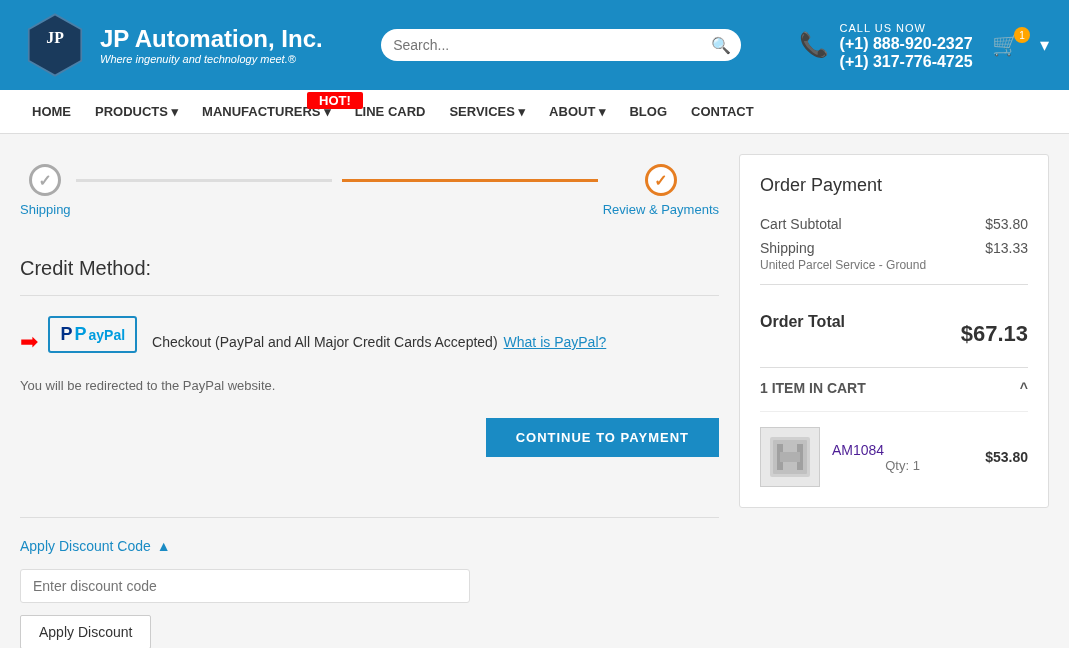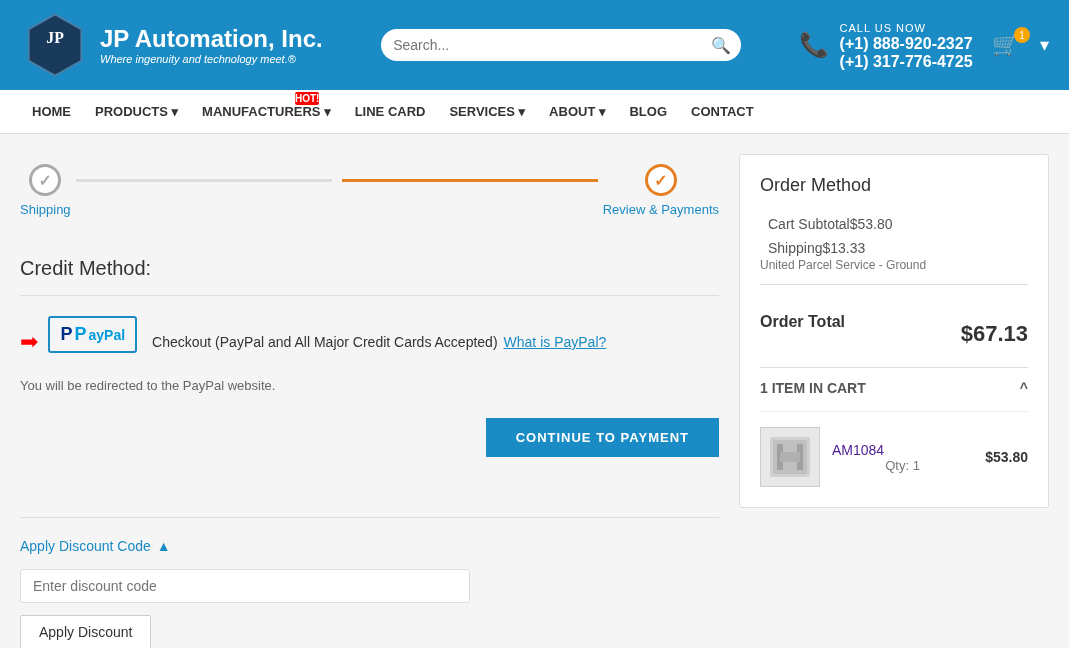--- a/index.html
+++ b/index.html
@@ -123,26 +123,26 @@
       cursor: pointer;
       text-transform: uppercase;
       display: flex;
       align-items: center;
       gap: 4px;
       white-space: nowrap;
     }
     .hot-badge {
       position: absolute;
       top: 2px;
-      left: 295px;
+      left: 307px;
       background: red;
       color: white;
-      font-size: 10px;
-      font-weight: bold;
-      padding: 1px 0;
+      font-size: 13px;
+      font-weight: bold;
+      padding: 1px 12px;
       border-radius: 2px;
     }
 
     
     .main-content {
       max-width: 1069px;
       margin: 0 auto;
       padding: 20px;
       display: flex;
       gap: 20px;
@@ -313,25 +313,24 @@
       padding: 20px;
     }
     .order-summary-title {
       font-size: 18px;
       font-weight: normal;
       color: #333;
       margin-bottom: 20px;
     }
     .summary-row {
       display: flex;
-      justify-content: flex-start;
+      justify-content: space-between;
       margin-bottom: 8px;
       font-size: 14px;
       color: #555;
-      margin-left: 8px;
     }
     .shipping-sub {
       font-size: 12px;
       color: #777;
       margin-top: -6px;
       margin-bottom: 8px;
     }
     .summary-divider {
       border: none;
       border-top: 1px solid #ddd;
@@ -510,21 +509,21 @@
 
     <input class="discount-input" type="text" placeholder="Enter discount code" style="">
     <br>
     <button class="apply-discount-btn">Apply Discount</button>
 
   </div>
 
   <div class="right-col">
     <div class="order-summary-box">
 
-      <h3 class="order-summary-title">Order Method</h3>
+      <h3 class="order-summary-title">Order Payment</h3>
 
       <div class="summary-row">
         <span>Cart Subtotal</span>
         <span>$53.80</span>
       </div>
 
       <div class="summary-row">
         <span>Shipping</span>
         <span>$13.33</span>
       </div>

